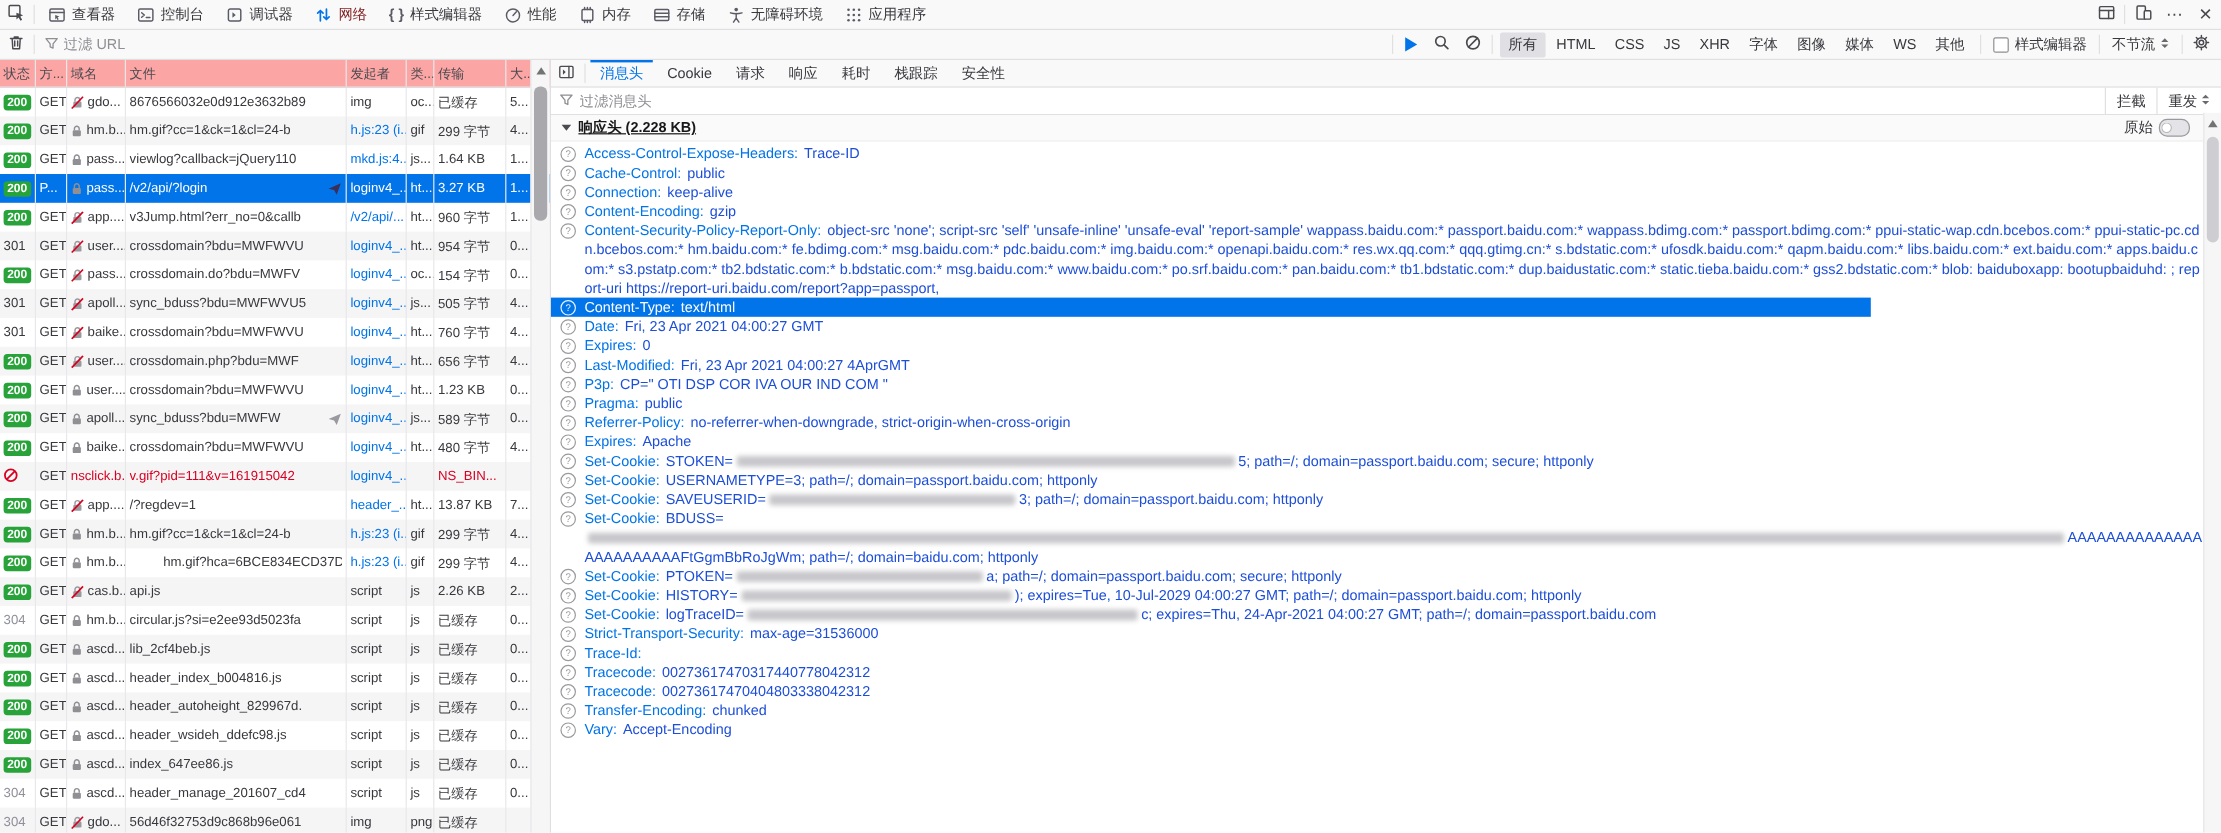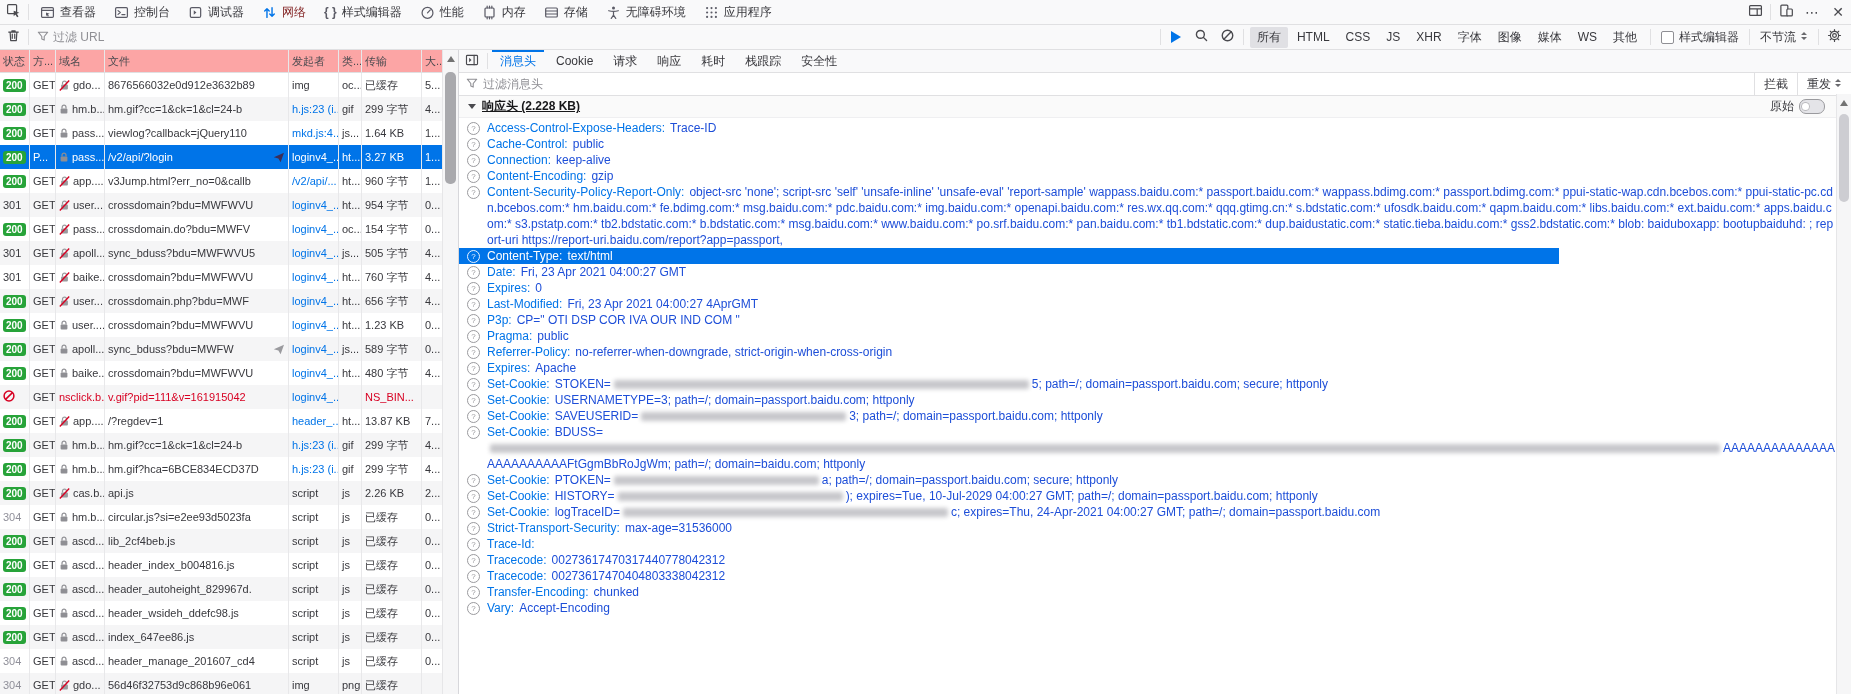--- a/index.html
+++ b/index.html
@@ -728,21 +728,21 @@
             <div class="cell c-dom">
               <span style="display:flex;flex:none;">
                 <svg width="10" height="11" viewBox="0 0 10 11">
                   <path d="M3 4.6V3.2a2 2 0 0 1 4 0v1.4" fill="none" stroke="#8f8f94" stroke-width="1.2"></path>
                   <rect x="1.6" y="4.6" width="6.8" height="5" rx="1" fill="#8f8f94"></rect>
                 </svg>
               </span>
               <span>hm.b...</span>
             </div>
             <div class="cell c-fi">
-              <span style="overflow:hidden;white-space:nowrap;">hm.gif?hca=6BCE834ECD37D</span>
+              <span style="overflow:hidden;white-space:nowrap;margin-left:28px;">hm.gif?hca=6BCE834ECD37D</span>
             </div>
             <div class="cell c-ini">
               <span class="lnk">h.js:23 (i...</span>
             </div>
             <div class="cell c-ty">gif</div>
             <div class="cell c-tr">299 字节</div>
             <div class="cell c-sz">4...</div>
           </div>
           <div class="nrow">
             <div class="cell c-st">

